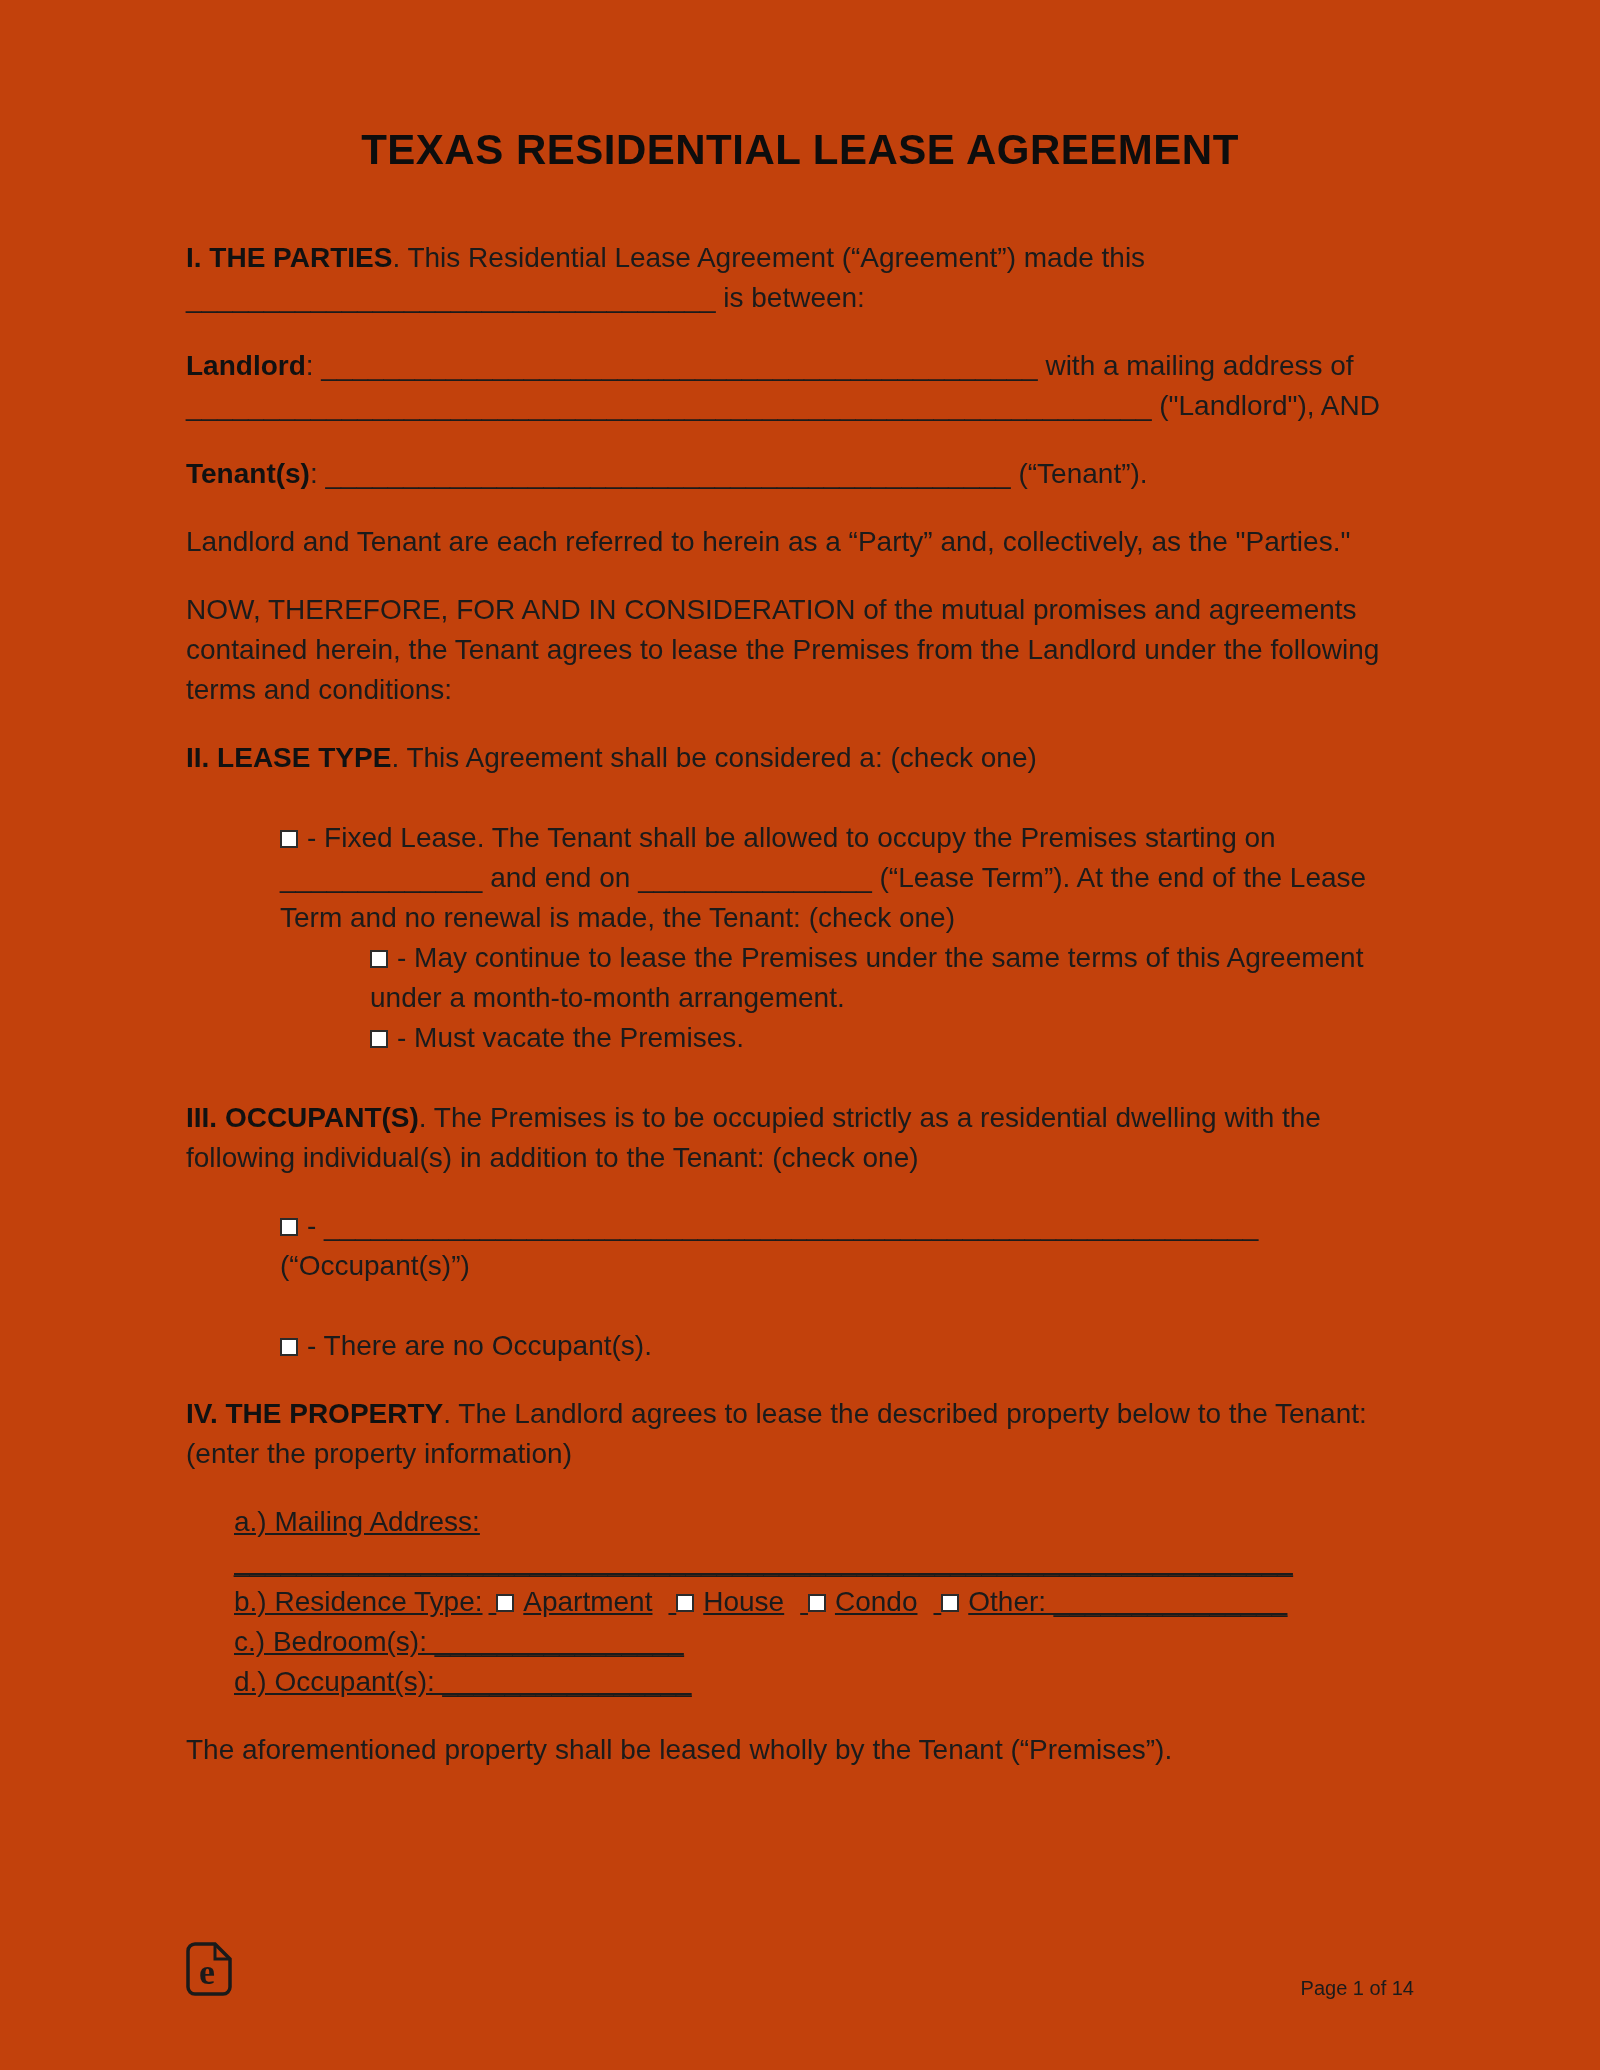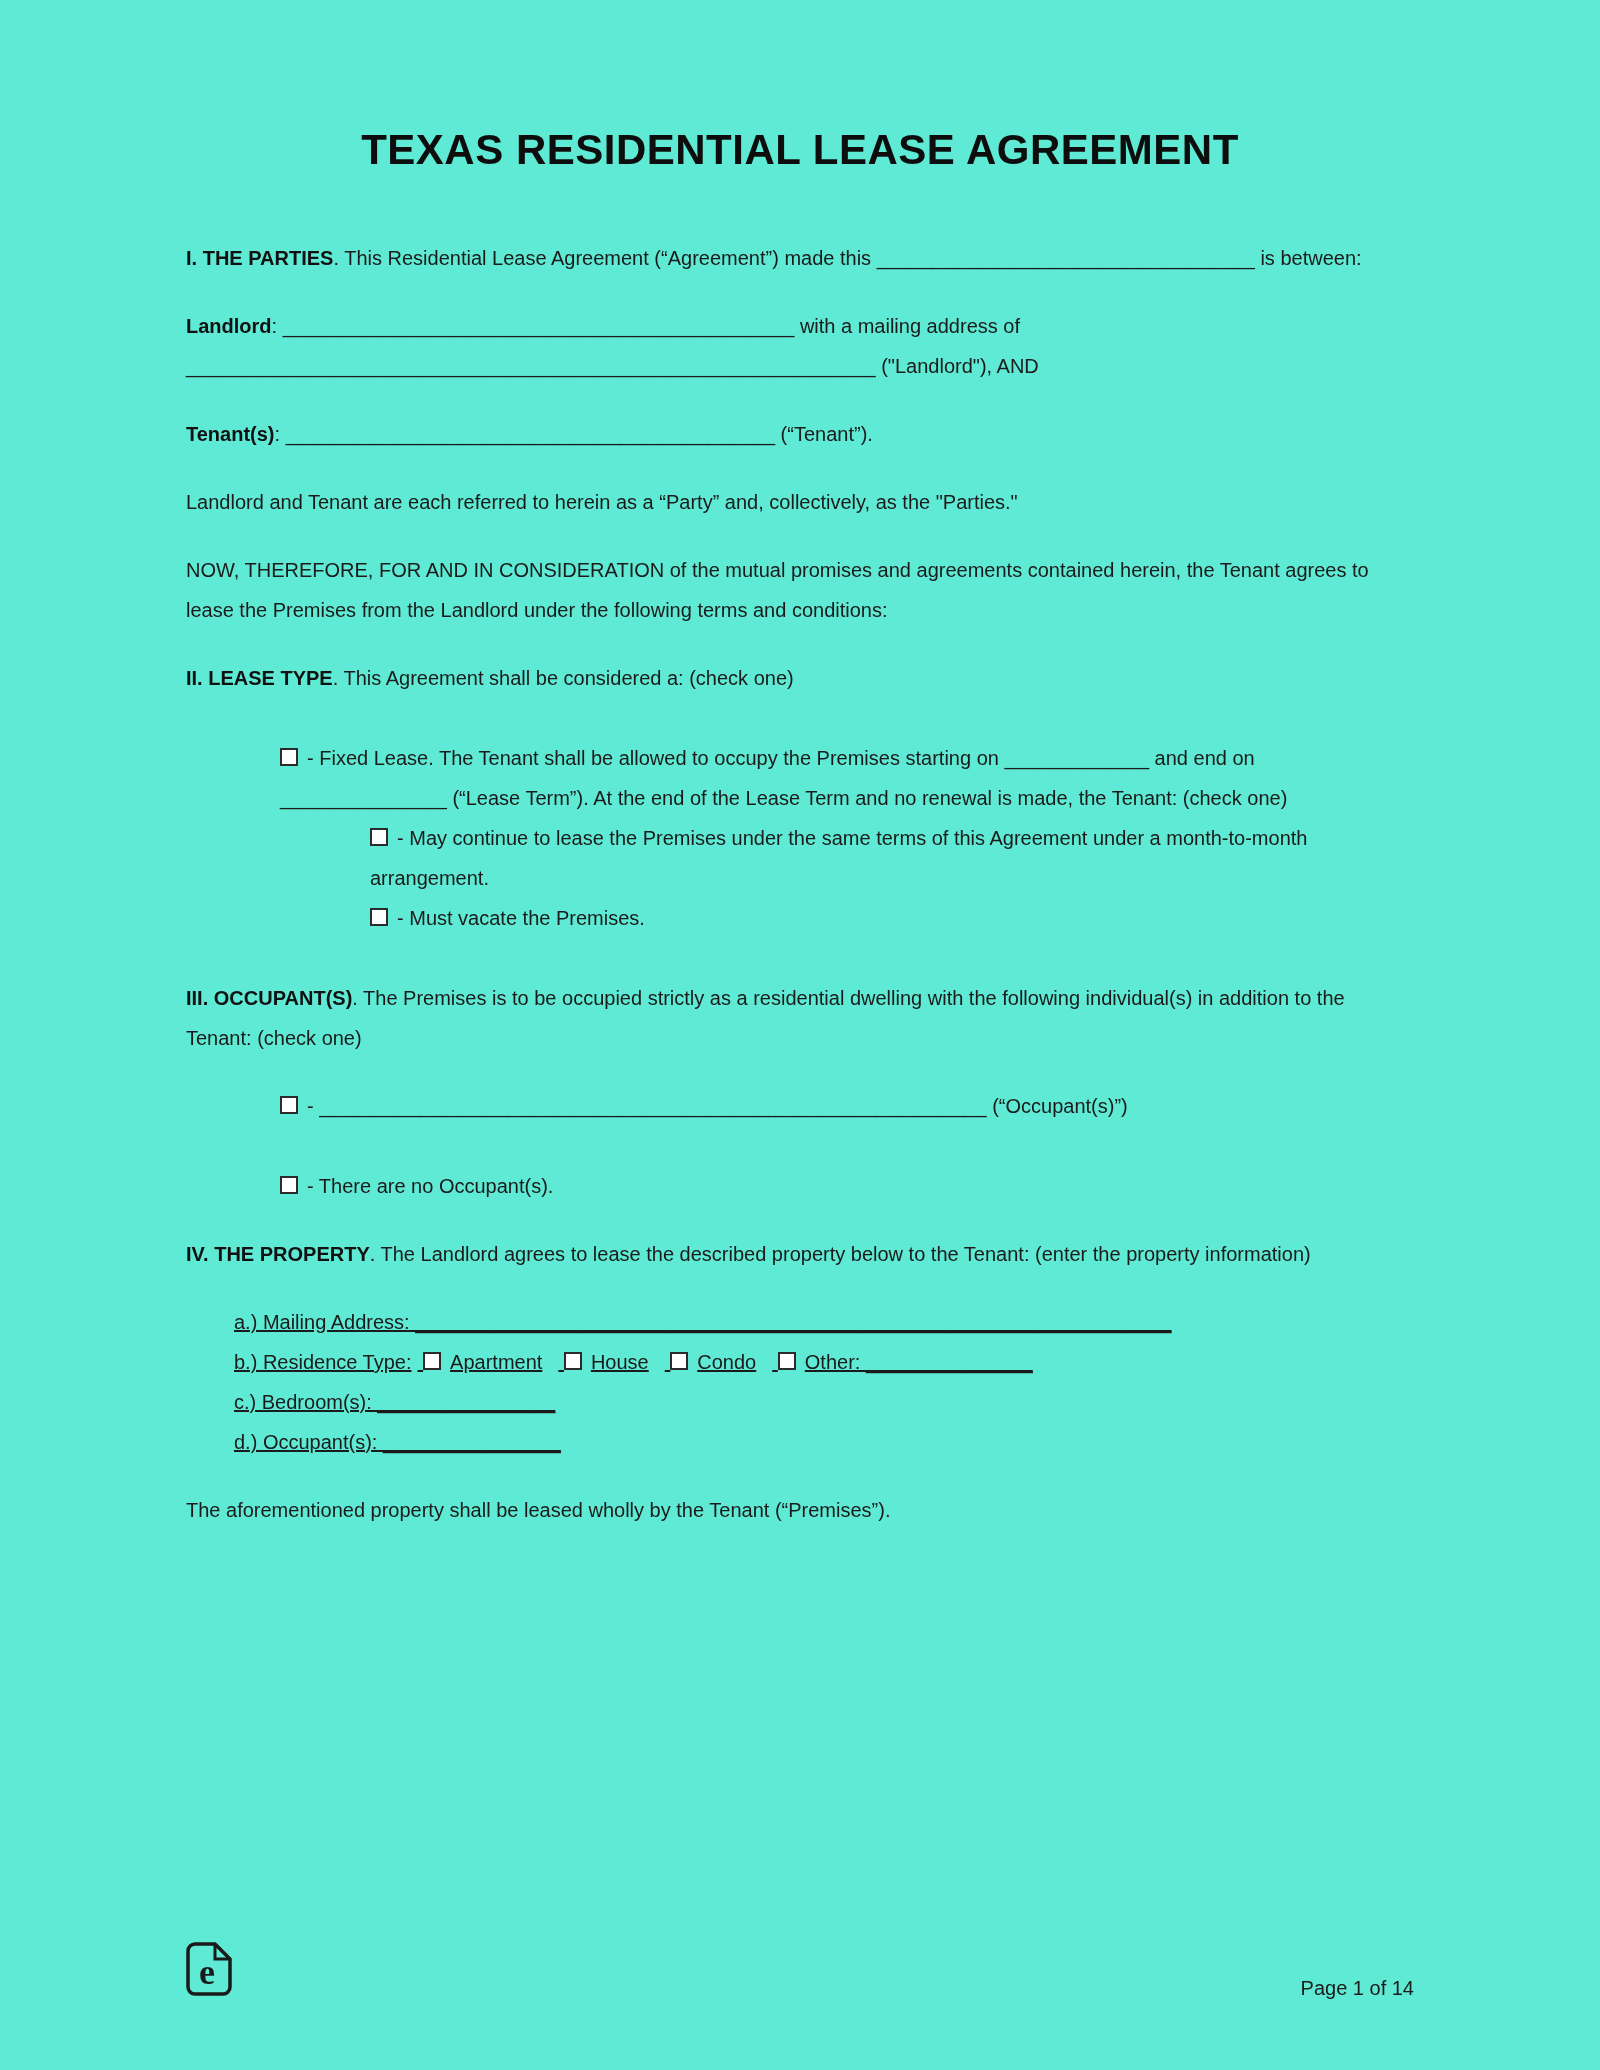--- a/index.html
+++ b/index.html
@@ -6,35 +6,35 @@
   html, body { background: #ffffff; }
   body {
     font-family: "Liberation Sans", sans-serif;
     color: #1b1b1b;
     width: 1600px;
   }
   .page {
     position: relative;
     width: 1600px;
     height: 2070px;
-    background: #5eead4;
+    background: #c2410c;
     padding: 126px 186px 0 186px;
     overflow: hidden;
   }
   h1.doc-title {
     font-size: 42px;
     line-height: 48px;
     font-weight: bold;
     text-align: center;
     color: #0d0d0d;
     letter-spacing: 0.5px;
     margin-bottom: 64px;
   }
   p {
-    font-size: 20px;
+    font-size: 28px;
     line-height: 40px;
     margin-bottom: 28px;
     color: #1b1b1b;
   }
   strong { font-weight: bold; color: #111; }
   .mb-lg { margin-bottom: 40px; }
   .mb-0  { margin-bottom: 0; }
   .ind1 { margin-left: 94px; }
   .ind2 { margin-left: 184px; }
   .ind3 { margin-left: 48px; text-decoration: underline; }

